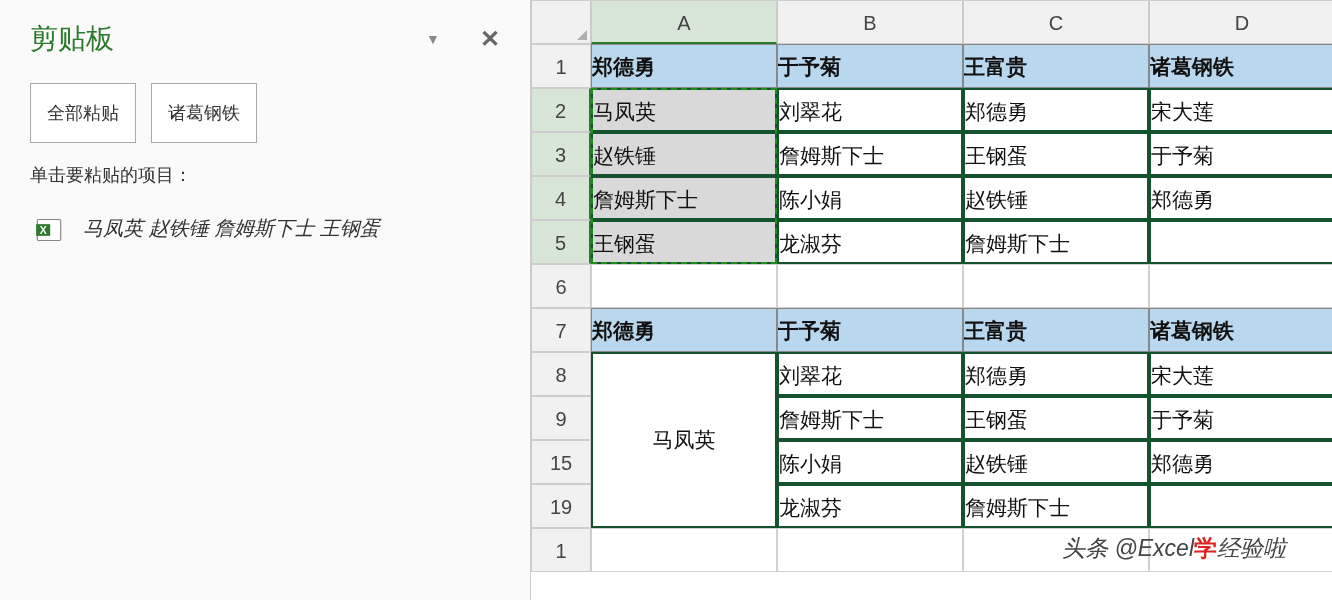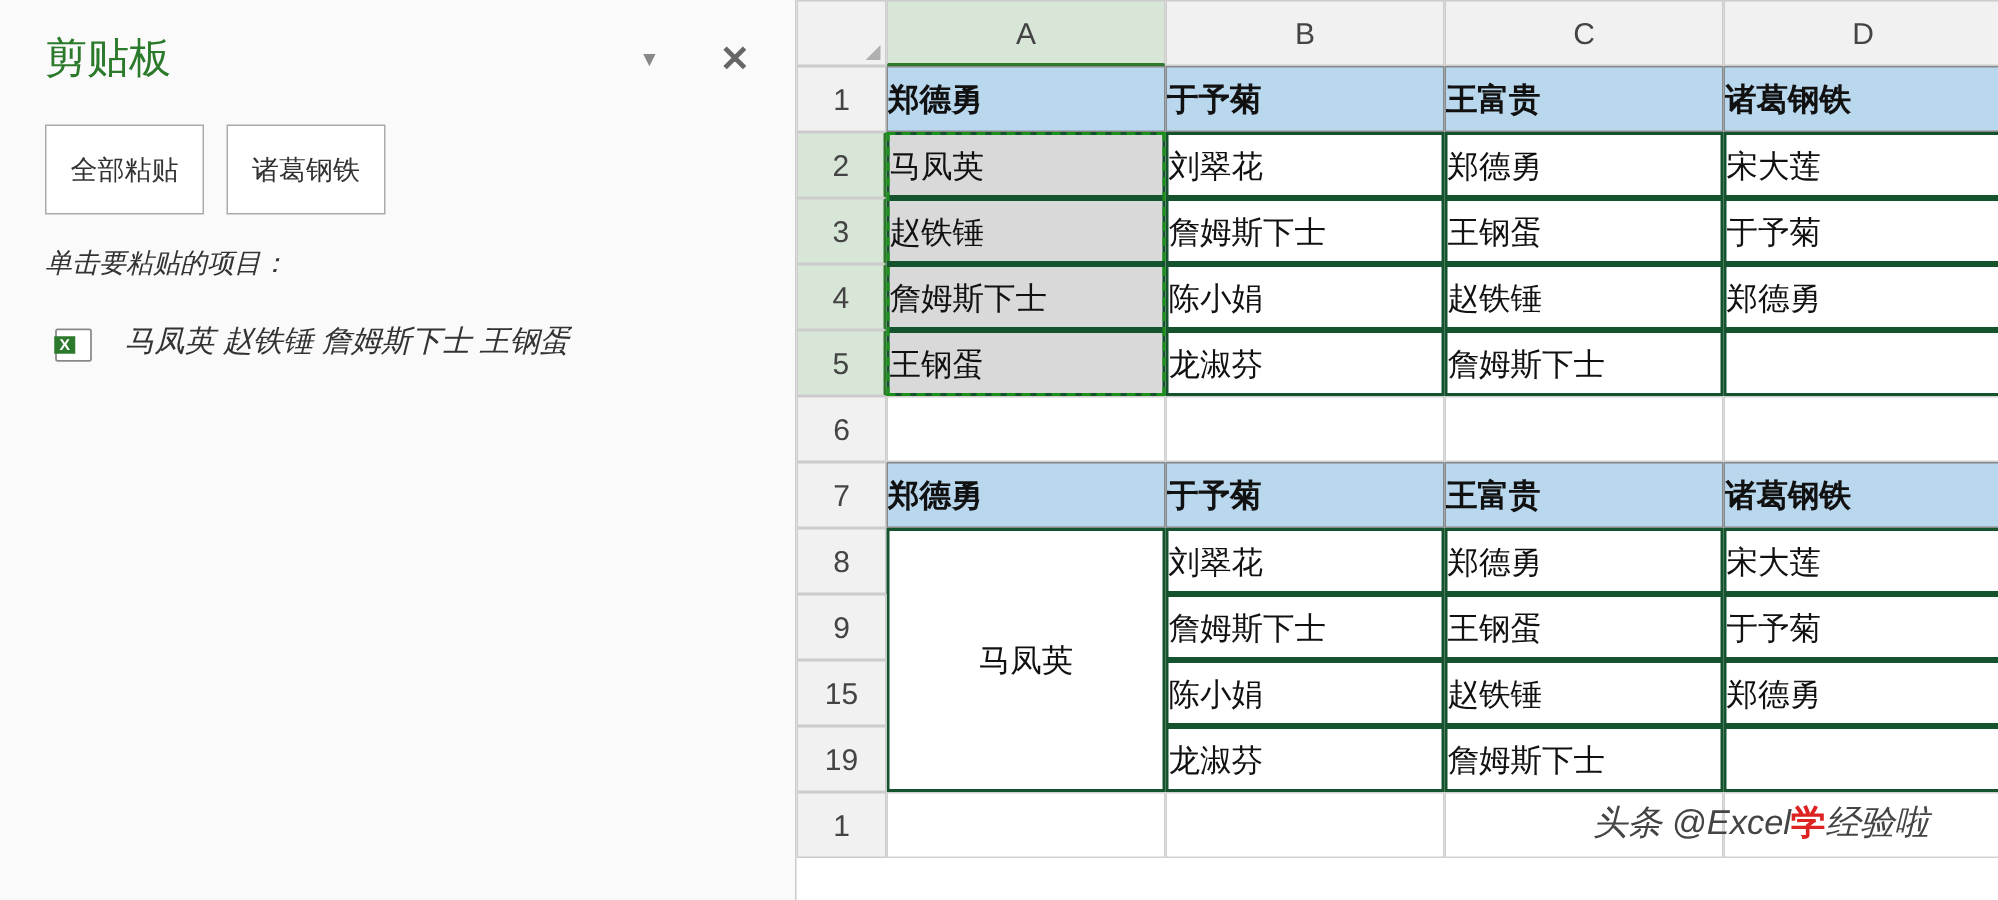--- a/index.html
+++ b/index.html
@@ -50,21 +50,20 @@
       background: #fff;
       padding: 17px 16px;
       font-size: 18px;
       color: #333;
       cursor: pointer;
     }
     .panel-instruction {
       font-size: 18px;
       color: #333;
       margin-bottom: 20px;
-      font-style: italic;
     }
     .clipboard-item {
       display: flex;
       align-items: flex-start;
       gap: 20px;
       padding: 5px;
     }
     .clip-icon {
       width: 28px;
       height: 28px;

